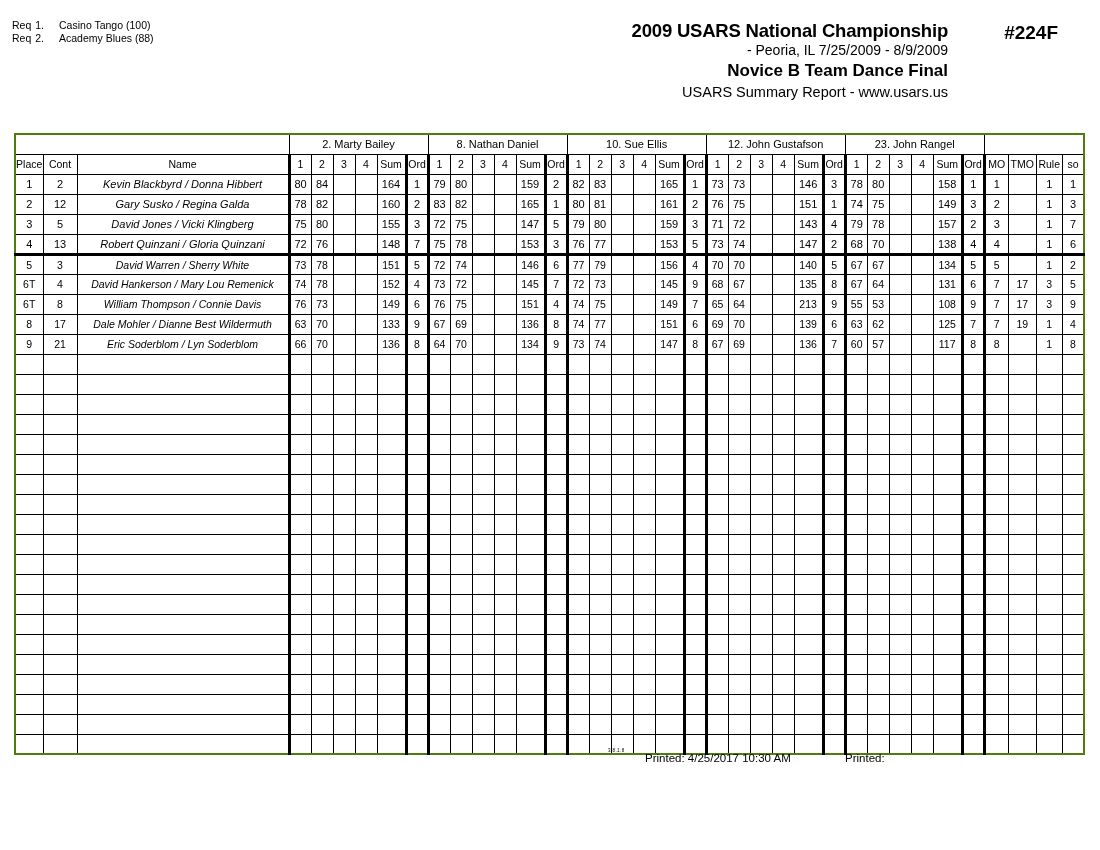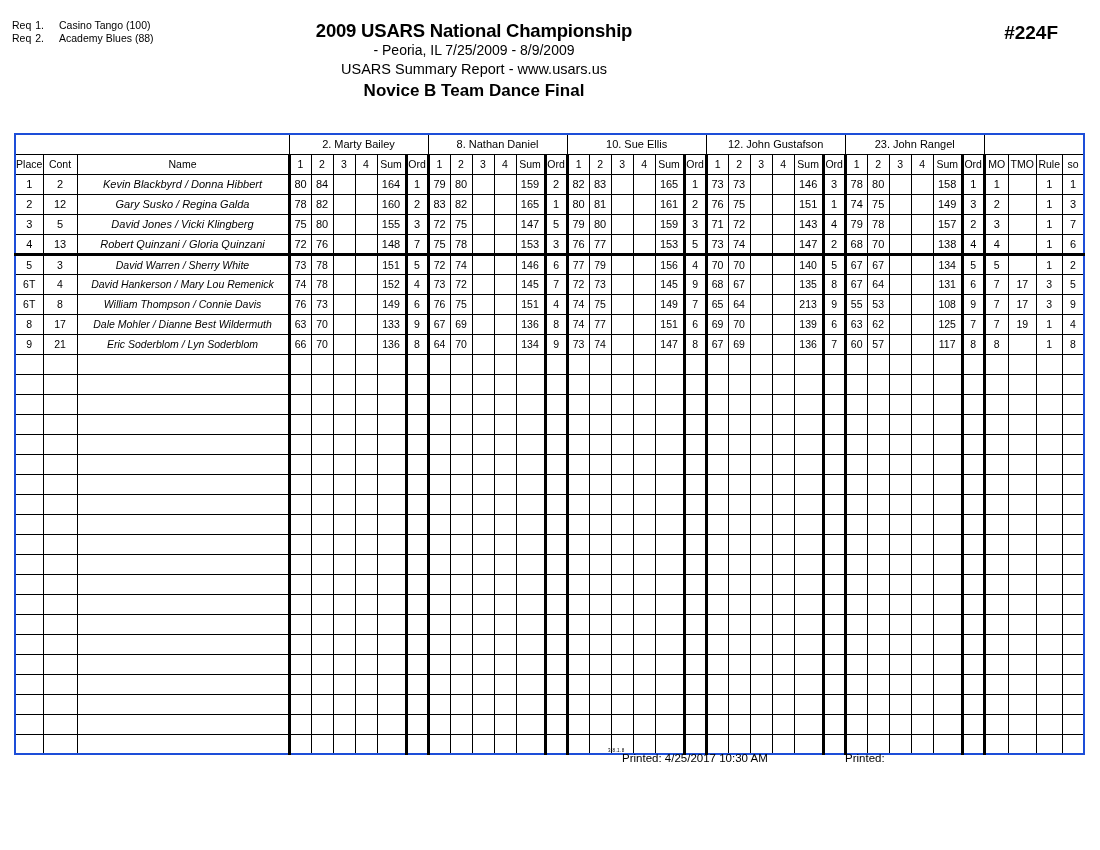--- a/index.html
+++ b/index.html
@@ -30,21 +30,21 @@
   #req-block .req-lbl { display: inline-block; }
   #req-block .req-num { display: inline-block; margin-left: 4px; }
   #req-block .req-ttl { display: inline-block; margin-left: 15px; }
 
   
   #title-block {
     position: absolute;
     left: 0;
     top: 20px;
     width: 948px;
-    text-align: center;
+    text-align: right;
   }
   #title-main {
     font-size: 18.5px;
     font-weight: bold;
     letter-spacing: -0.2px;
     line-height: 22px;
   }
   #title-sub {
     font-size: 14px;
     line-height: 17px;
@@ -121,63 +121,63 @@
   td.c-place, td.c-cont { text-align: center; }
 
   
   td.num { text-align: right; padding-right: 4px; }
 
   
   tr.top-row td { font-weight: bold; font-size: 11px; }
   tr.row-4 td { border-bottom: 3px solid #000 !important; }
 
   
-  #score-table { border: 2px solid #1d4ed8; }
+  #score-table { border: 2px solid #4d7c0f; }
   tr.col-head td { border-bottom: 2px solid #000; }
 
   
   #footer {
     position: absolute;
     left: 0;
     top: 750px;
     width: 1100px;
     font-size: 11.5px;
   }
   #footer .ver {
     position: absolute;
     left: 608px;
     top: -2px;
     font-size: 4.5px;
     letter-spacing: 0.4px;
   }
   #footer .printed {
     position: absolute;
-    left: 622px;
+    left: 645px;
     top: 2px;
     text-align: right;
   }
   #footer .scorer {
     position: absolute;
     left: 845px;
     top: 2px;
   }
 </style>
 </head>
 <body>
 
 <div id="req-block">
     <span class="req-line"><span class="req-lbl">Req</span><span class="req-num">1.</span><span class="req-ttl">Casino Tango (100)</span></span>
     <span class="req-line"><span class="req-lbl">Req</span><span class="req-num">2.</span><span class="req-ttl">Academy Blues (88)</span></span>
   </div>
 
 <div id="title-block">
   <div id="title-main">2009 USARS National Championship</div>
   <div id="title-sub">- Peoria, IL  7/25/2009 - 8/9/2009</div>
+  <div id="title-event">Novice B Team Dance Final</div>
   <div id="title-report">USARS Summary Report - www.usars.us</div>
-  <div id="title-event">Novice B Team Dance Final</div>
 </div>
 <div id="doc-code">#224F</div>
 
 <table id="score-table">
   <colgroup>
     <col style="width:28px">
       <col style="width:34px">
       <col style="width:212px">
     <col style="width:22px">
       <col style="width:22px">

